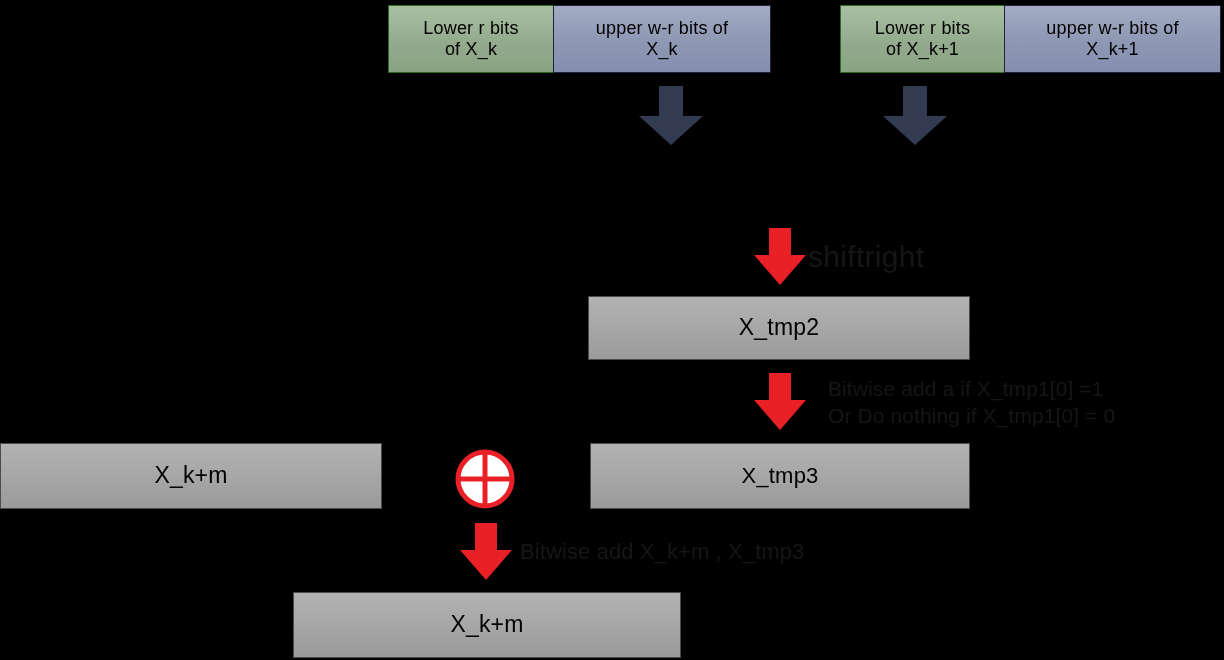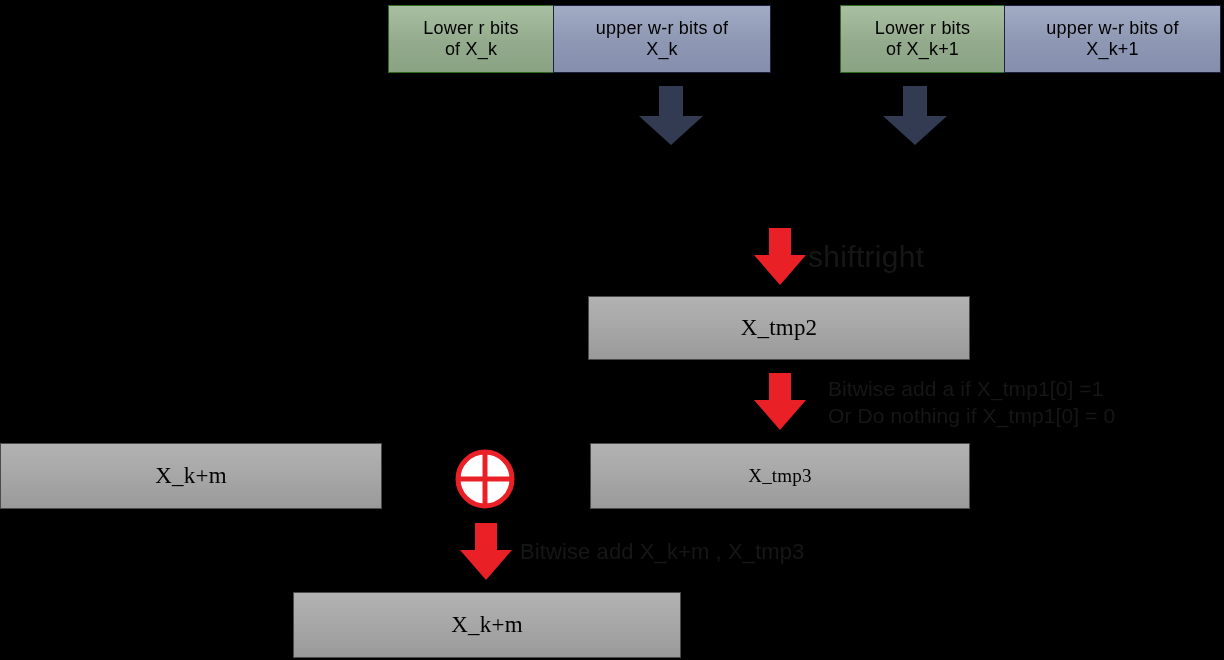--- a/index.html
+++ b/index.html
@@ -37,21 +37,20 @@
     background: linear-gradient(180deg, #a9bfa2 0%, #93ab8c 55%, #8aa383 100%);
     border: 1px solid #2d6a1f;
   }
   .box.blue {
     background: linear-gradient(180deg, #a3acc4 0%, #8e97b3 55%, #858ead 100%);
     border: 1px solid #1b2340;
   }
   .box.gray {
     background: linear-gradient(180deg, #b2b2b2 0%, #a8a8a8 45%, #9a9a9a 100%);
     border: 1px solid #4b4b4b;
-    font-family: Liberation Serif, serif;
   }
 
   
   .arrow {
     position: absolute;
   }
   .arrow svg { display: block; }
 
   
   .note {
@@ -117,21 +116,21 @@
     <svg width="56" height="58" viewBox="0 0 56 58" aria-hidden="true">
       <polygon points="17,0 39,0 39,27 54,27 28,57 2,27 17,27" fill="#ea2027"></polygon>
     </svg>
   </div>
 
   <div class="note" style="left:828px; top:376px;">Bitwise add a if X_tmp1[0] =1
 Or Do nothing if X_tmp1[0] = 0</div>
 
   <div class="box gray" style="left:0px; top:443px; width:382px; height:66px; font-size:23px;">X_k+m</div>
 
-  <div class="box gray" style="left:590px; top:443px; width:380px; height:66px; font-size:19px;">X_tmp3</div>
+  <div class="box gray" style="left:590px; top:443px; width:380px; height:66px; font-size:22px;">X_tmp3</div>
 
   <div class="xor" style="left:453px; top:447px;">
     <svg width="64" height="64" viewBox="0 0 64 64" aria-hidden="true">
       <circle cx="32" cy="32" r="27" fill="#ffffff" stroke="#ea2027" stroke-width="5"></circle>
       <line x1="32" y1="4" x2="32" y2="60" stroke="#ea2027" stroke-width="5"></line>
       <line x1="4" y1="32" x2="60" y2="32" stroke="#ea2027" stroke-width="5"></line>
     </svg>
   </div>
 
   <div class="arrow" style="left:458px; top:523px;">

